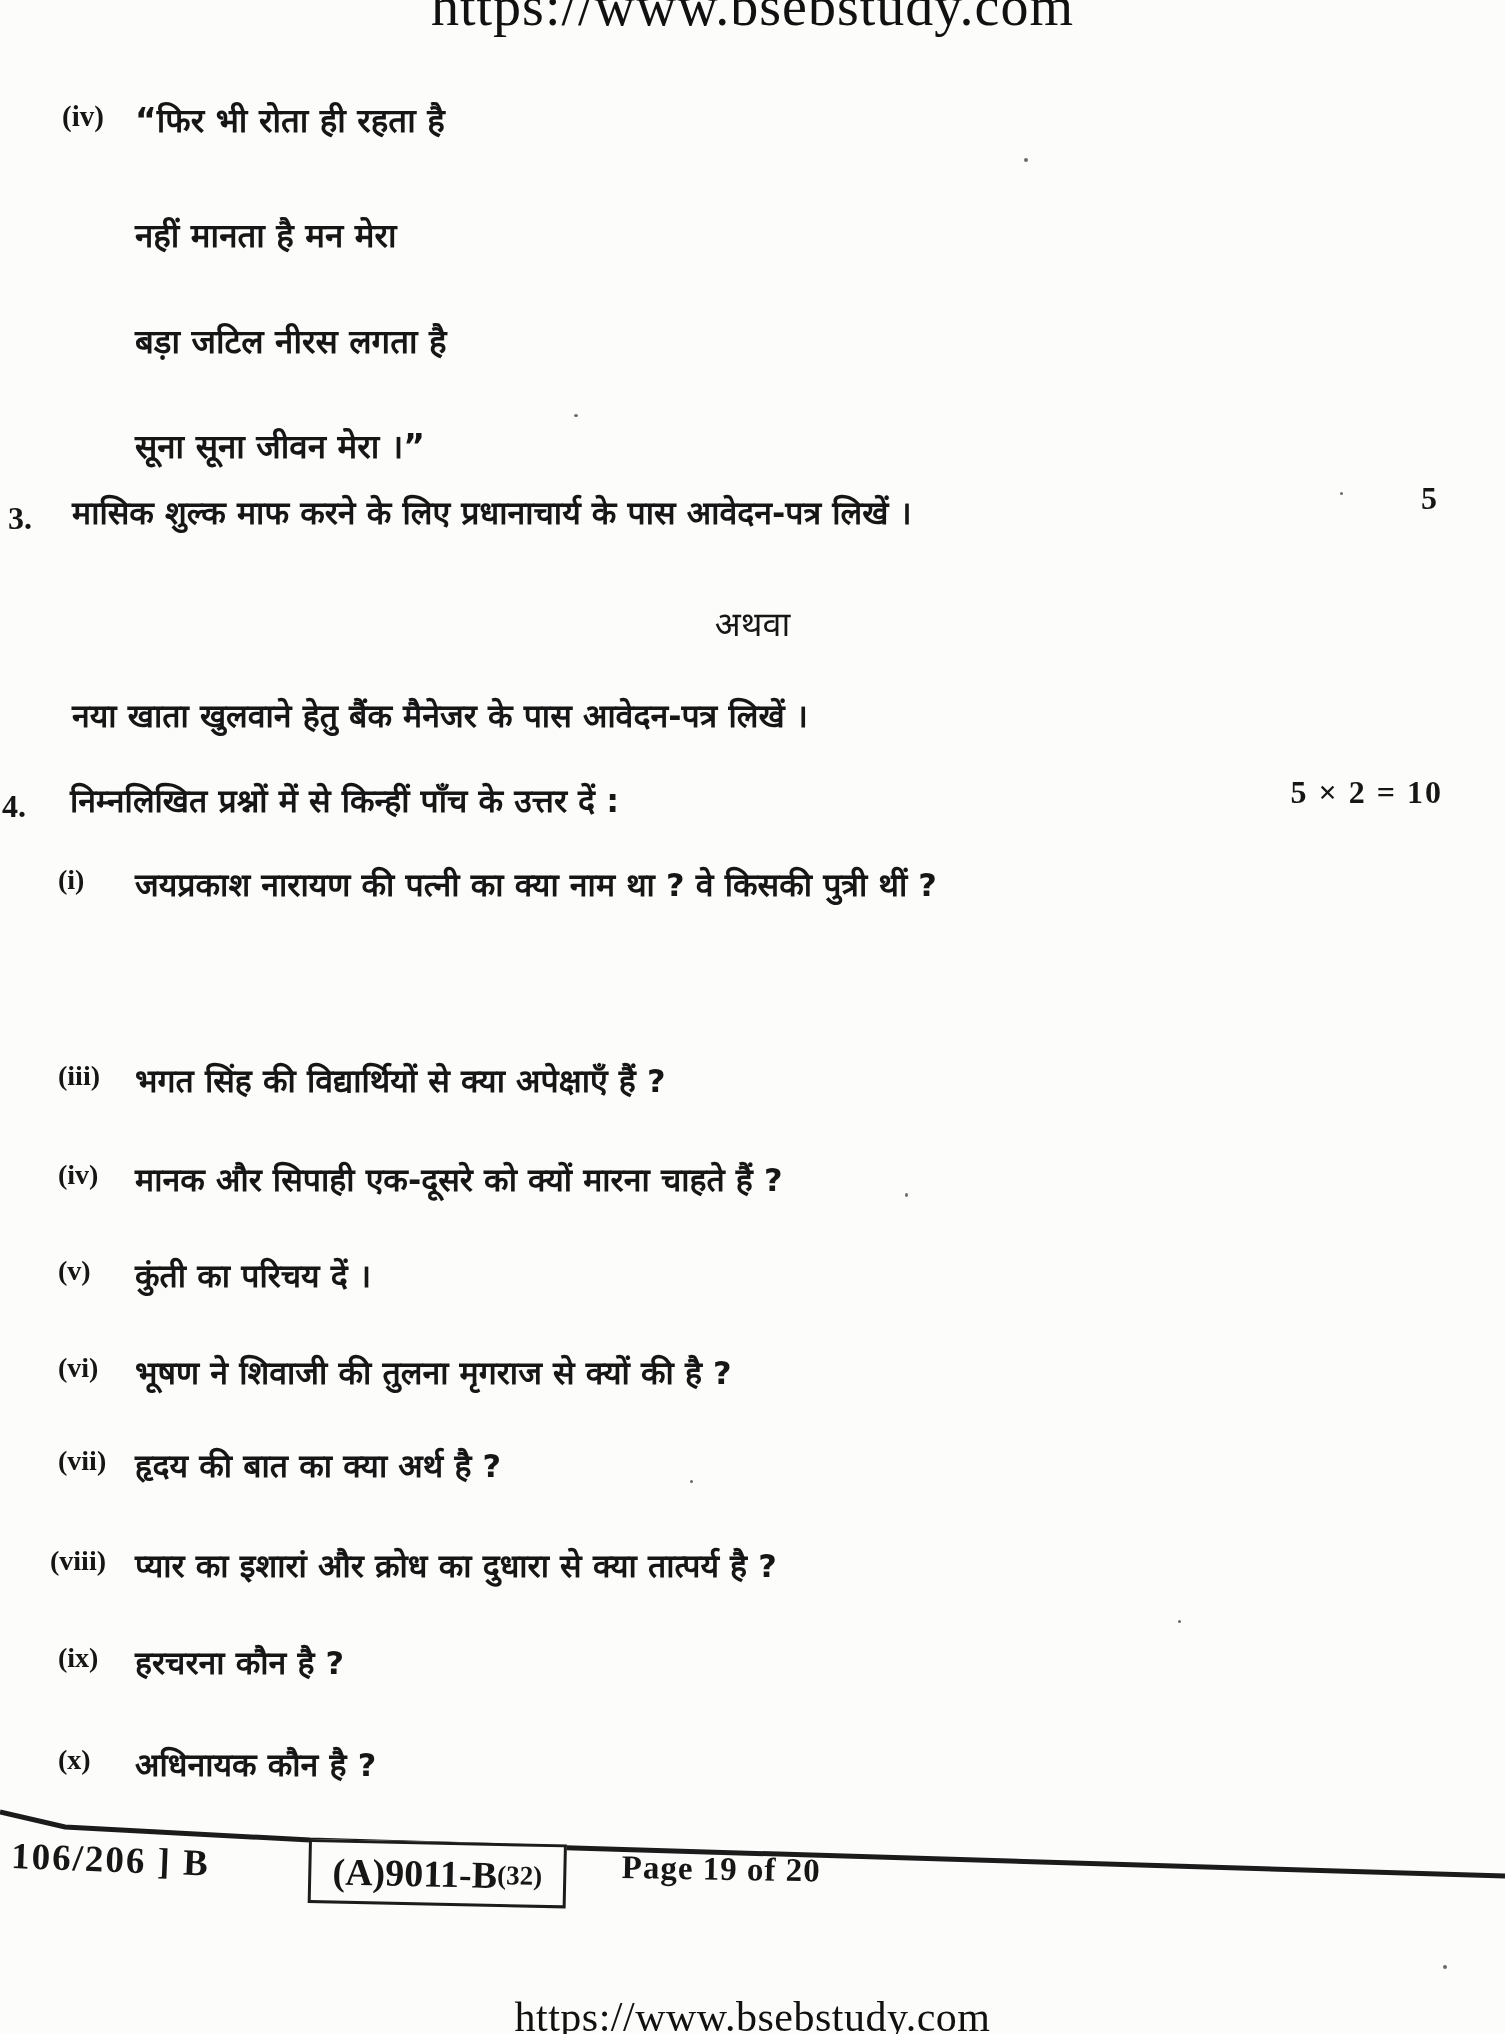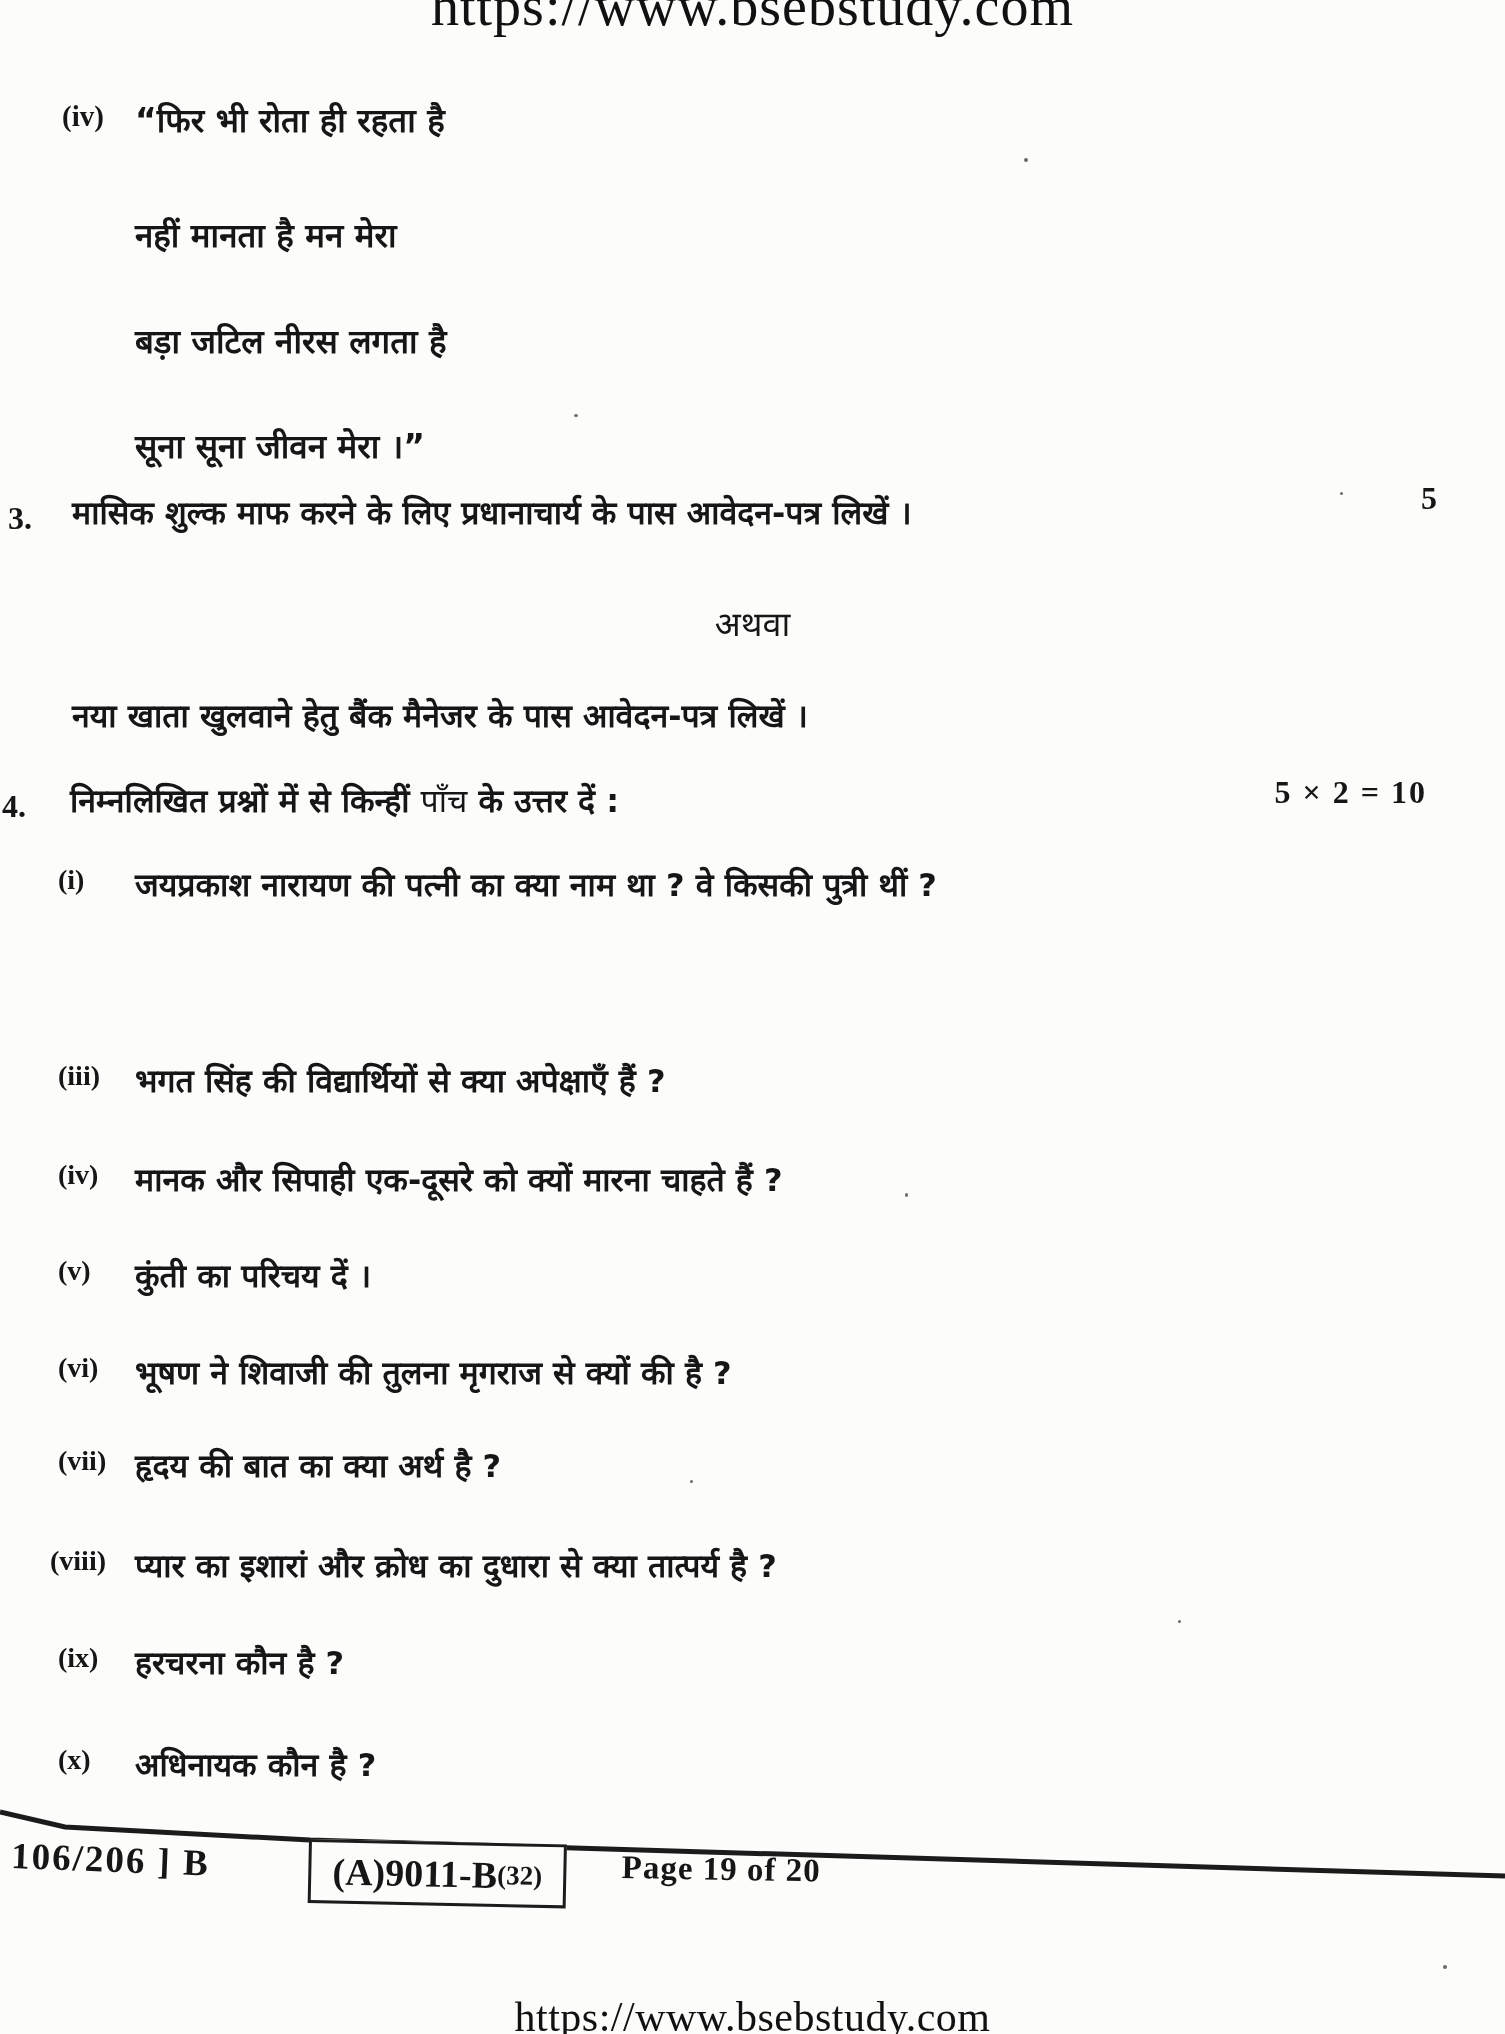--- a/index.html
+++ b/index.html
@@ -28,21 +28,21 @@
   .qnum{
     position:absolute;left:8px;top:0;
     font-size:32px;font-weight:700;
     font-family:"Liberation Serif","DejaVu Serif",serif;
   }
   .qtext{
     position:absolute;left:60px;top:0;
     font-size:32px;line-height:1.35;margin-left:12px;
   }
   .marks{
-    position:absolute;right:78px;top:0;
+    position:absolute;right:62px;top:0;
     font-size:32px;font-weight:700;
     font-family:"Liberation Serif","DejaVu Serif",serif;
     letter-spacing:2px;
   }
   
   .poem-label{
     position:absolute;left:62px;top:100px;
     font-size:29px;font-weight:700;
     font-family:"Liberation Serif","DejaVu Serif",serif;
   }
@@ -62,21 +62,21 @@
   .subq-label{
     position:absolute;left:58px;top:2px;
     font-size:28px;font-weight:700;
     font-family:"Liberation Serif","DejaVu Serif",serif;
   }
   .subq-text{
     position:absolute;left:135px;top:0;
     font-size:32px;font-weight:700;
     white-space:nowrap;
   }
-  .bold-inline{font-weight:400;}
+  .bold-inline{font-weight:700;}
   
   .footer-line-svg{position:absolute;left:0;top:1800px;width:1505px;height:110px;}
   .footer-code-left{
     position:absolute;left:12px;top:1834px;
     font-size:37px;font-weight:600;
     font-family:"Liberation Serif","DejaVu Serif",serif;
     transform:rotate(2.2deg);transform-origin:left top;
     letter-spacing:2px;
   }
   .footer-box{

